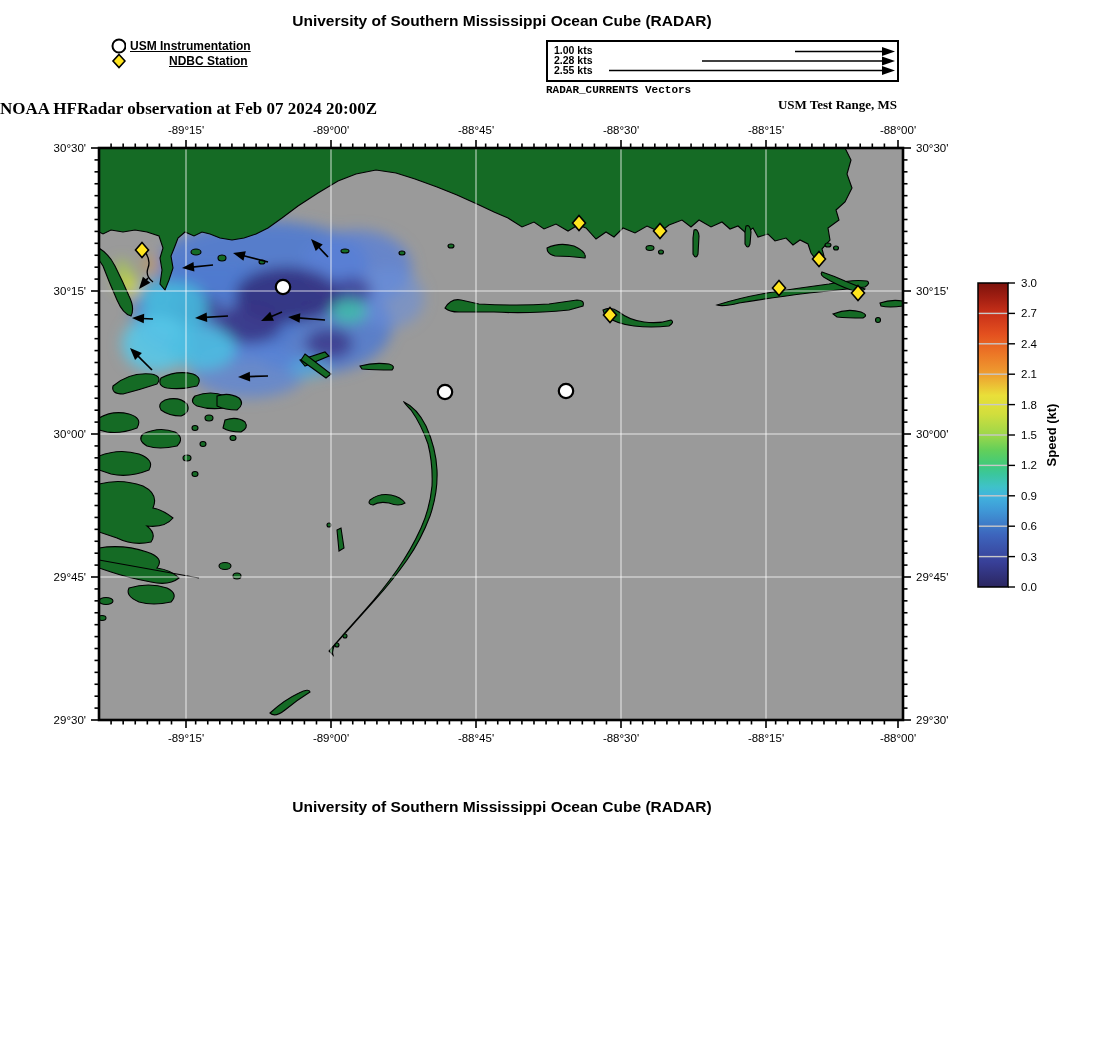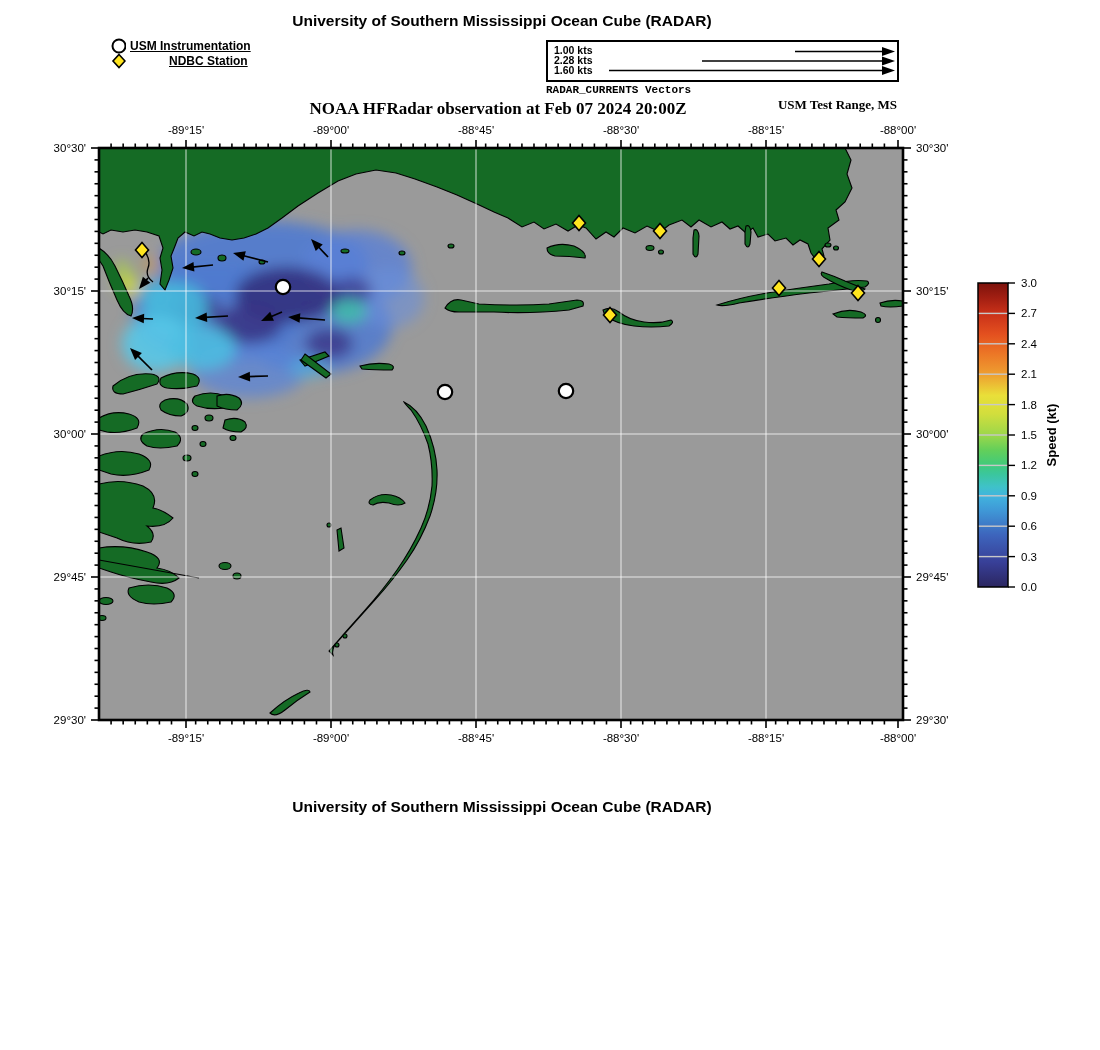--- a/index.html
+++ b/index.html
@@ -35,25 +35,25 @@
     <svg id="boxsvg" width="349" height="38">
         <line x1="247" y1="9.5" x2="335" y2="9.5" stroke="#000" stroke-width="1.5"></line>
         <polygon points="347,9.5 334,5 334,14" fill="#000"></polygon>
         <line x1="154" y1="19" x2="335" y2="19" stroke="#000" stroke-width="1.5"></line>
         <polygon points="347,19 334,14.5 334,23.5" fill="#000"></polygon>
         <line x1="61" y1="28.5" x2="335" y2="28.5" stroke="#000" stroke-width="1.5"></line>
         <polygon points="347,28.5 334,24 334,33" fill="#000"></polygon>
       </svg>
     <div class="abs box-label" style="left:6px;top:3px;">1.00 kts</div>
     <div class="abs box-label" style="left:6px;top:13px;">2.28 kts</div>
-    <div class="abs box-label" style="left:6px;top:23px;">1.60 kts</div>
+    <div class="abs box-label" style="left:6px;top:23px;">2.55 kts</div>
   </div>
   <div class="abs caption" style="left:546px;top:84px;font-family:Liberation Mono, monospace;">RADAR_CURRENTS Vectors</div>
 
-  <div class="abs serif" style="left:0;top:99px;width:980px;font-size:17px;text-align:center;padding-left:8px;">NOAA HFRadar observation at Feb 07 2024 20:00Z</div>
+  <div class="abs serif" style="left:0;top:99px;width:980px;font-size:17px;">NOAA HFRadar observation at Feb 07 2024 20:00Z</div>
   <div class="abs serif" style="left:755px;top:97px;width:165px;font-size:13px;text-align:center;">USM Test Range, MS</div>
 
   <svg id="mapsvg" class="abs" style="left:99px;top:148px;overflow:visible;" width="804" height="572" viewBox="0 0 804 572">
     <defs>
       <clipPath id="mapclip">
           <rect x="0" y="0" width="804" height="572"></rect>
         </clipPath>
       <filter id="blur7" x="-30%" y="-30%" width="160%" height="160%">
         <feGaussianBlur stdDeviation="7"></feGaussianBlur>
       </filter>

